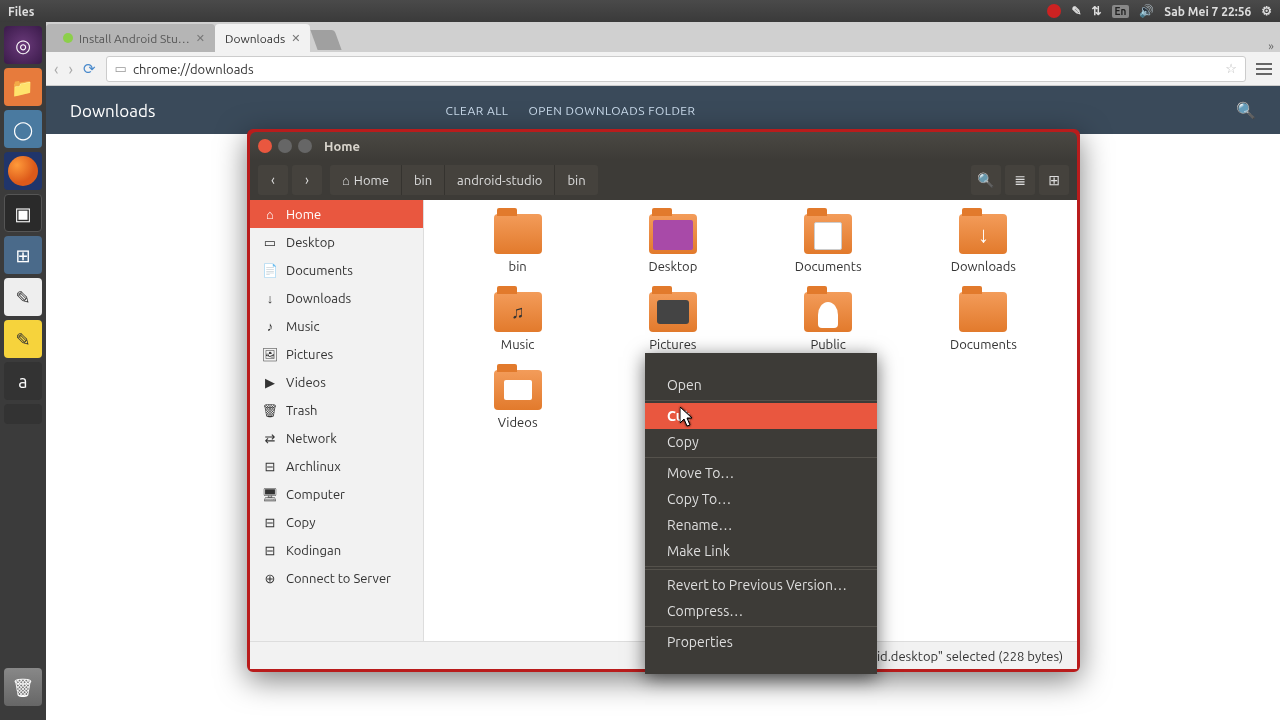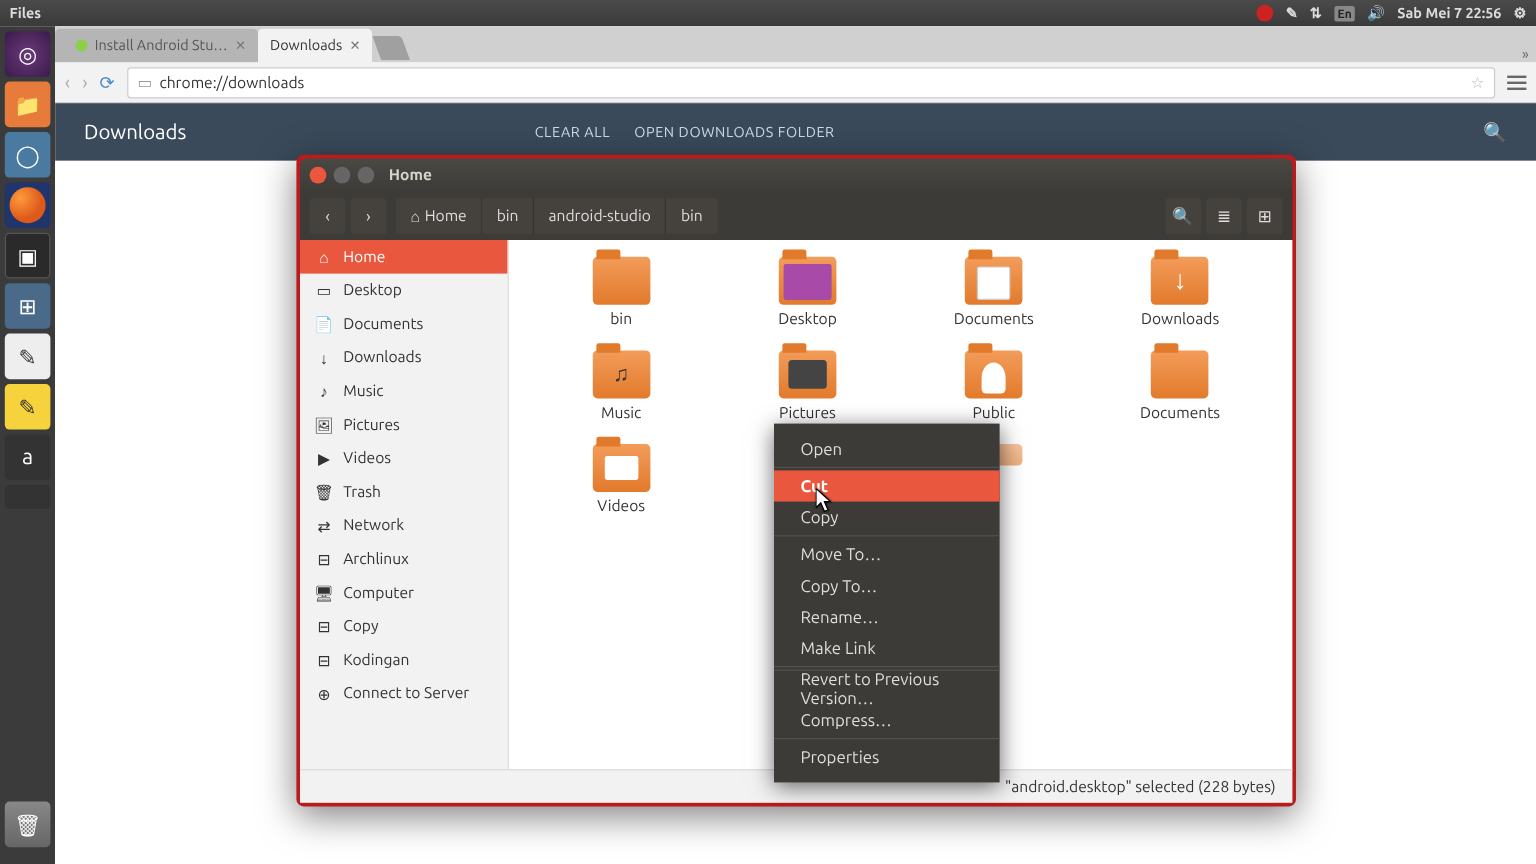--- a/index.html
+++ b/index.html
@@ -90,21 +90,21 @@
 .folder-ic.vid::after { content:""; position:absolute; inset:10px; background:#fff; border-radius:2px; }
 .folder-ic.vid::before { content:""; }
 .desktop-file { width: 46px; height: 52px; background: #e9573f; border-radius: 3px; position:relative; }
 .desktop-file::after { content:"Aa"; position:absolute; top:6px; left:50%; transform:translateX(-50%); color:#fff; font-size:13px; font-weight:bold; }
 .file-label { text-align: center; padding: 1px 4px; border-radius: 3px; }
 .file-label.sel { background: #e9573f; color: #fff; }
 
 .naut-status { height: 28px; background: #f2f2f2; border-top: 1px solid #ddd; display: flex; align-items: center; justify-content: flex-end; padding: 0 14px; font-size: 13px; color: #333; }
 
 
-.ctxmenu { position: absolute; left: 645px; top: 353px; width: 188px; background: #3d3b37; color: #ddd; box-shadow: 0 4px 18px rgba(0,0,0,0.6); z-index: 50; padding: 8px 0; }
+.ctxmenu { position: absolute; left: 645px; top: 353px; width: 232px; background: #3d3b37; color: #ddd; box-shadow: 0 4px 18px rgba(0,0,0,0.6); z-index: 50; padding: 19px 0; }
 .ctx-item { height: 26px; display: flex; align-items: center; padding: 0 22px; font-size: 14px; }
 .ctx-item.sel { background: #e9573f; color: #fff; font-weight: bold; }
 .ctx-sep { height: 1px; background: #55524c; margin: 2px 0; }
 
 
 .cursor { position:absolute; left:680px; top:407px; width:14px; height:20px; z-index:60; }
 .cursor svg { filter: drop-shadow(0 0 1px #000); }
 </style>
 </head>
 <body>

